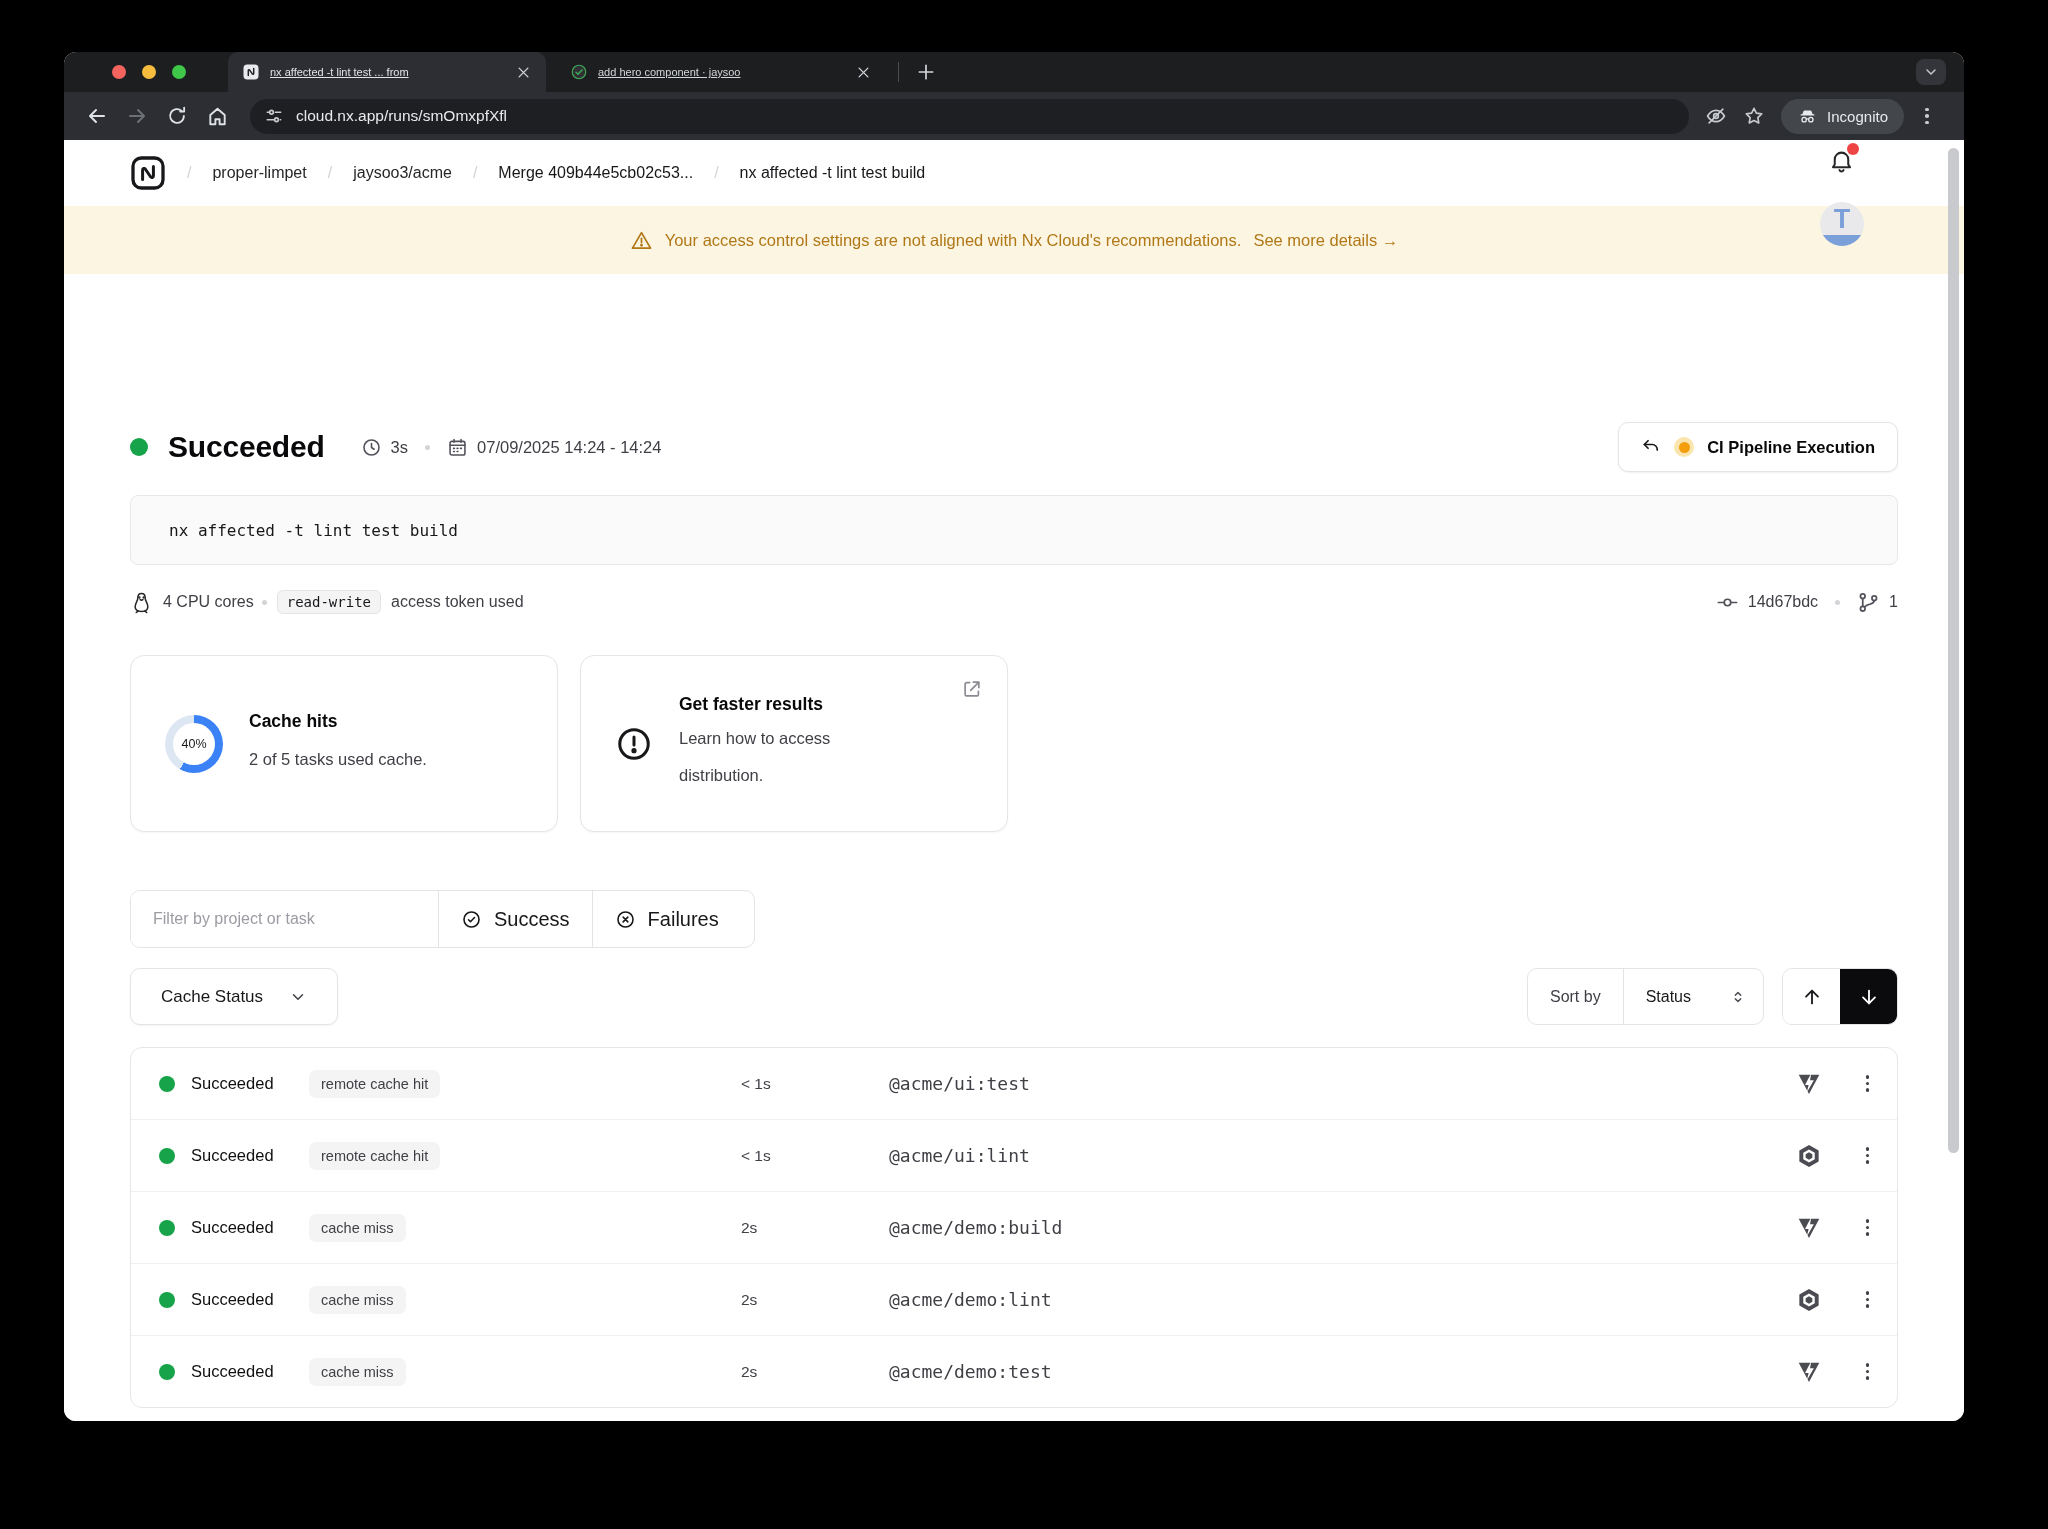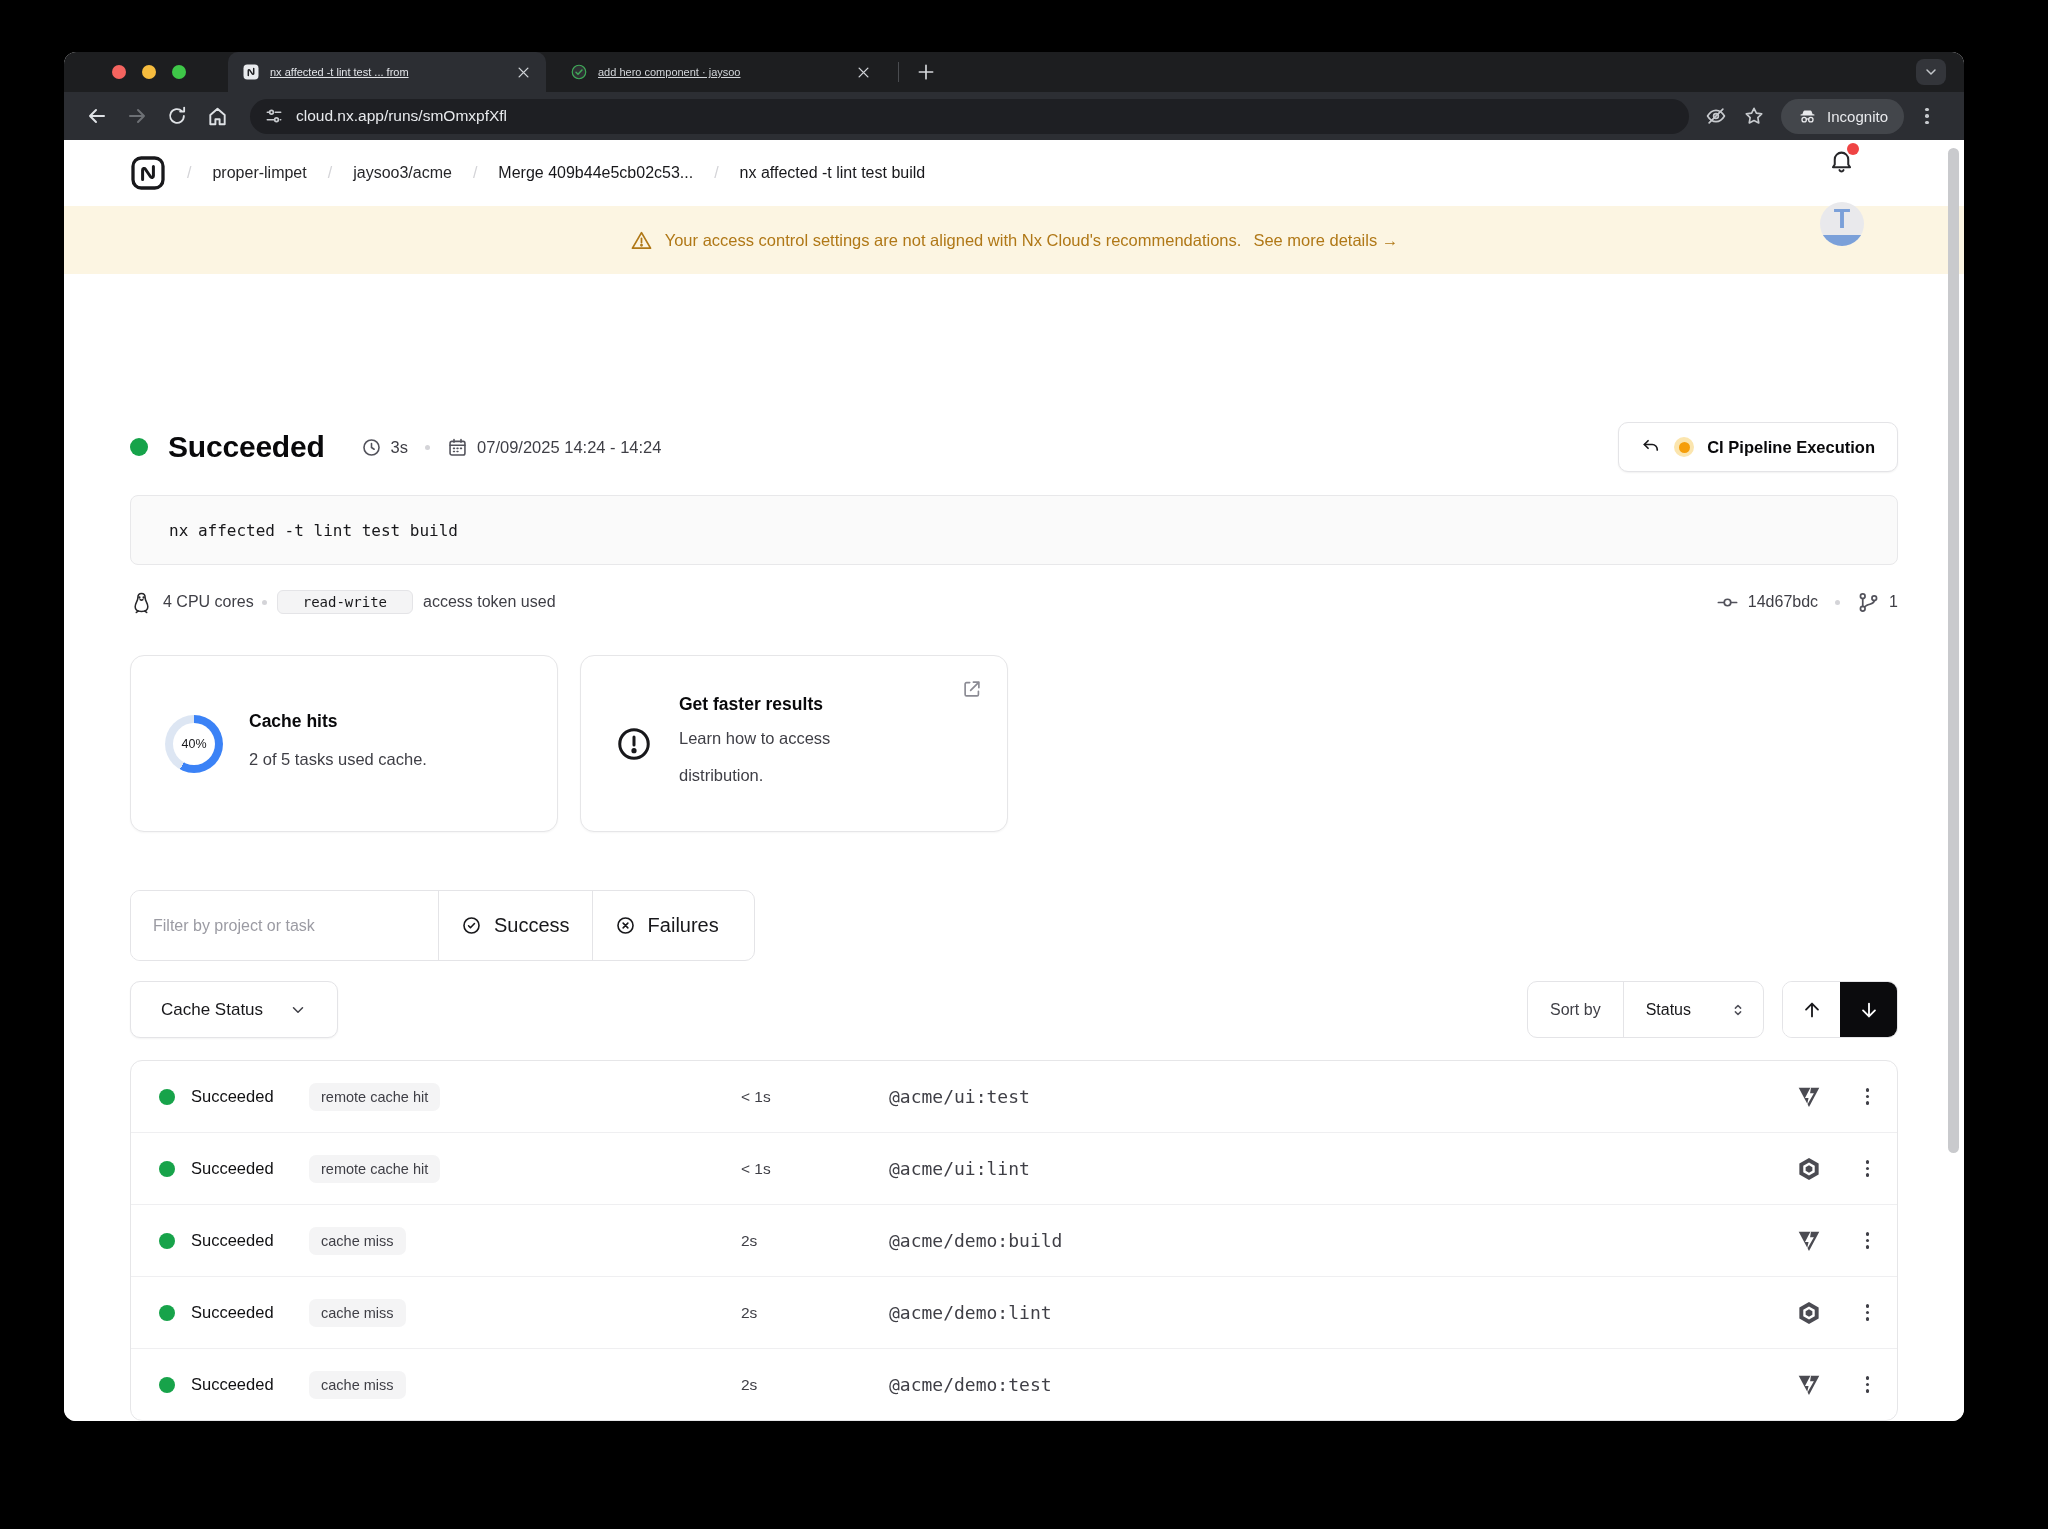--- a/index.html
+++ b/index.html
@@ -65,37 +65,37 @@
     display:flex;align-items:center;gap:13px;padding:0 22px;box-shadow:0 1px 2px rgba(0,0,0,.06);}
   .amber{width:20px;height:20px;border-radius:50%;background:#fbe5ae;display:grid;place-items:center;}
   .amber i{width:11px;height:11px;border-radius:50%;background:#f59e0b;display:block;}
   .pipelabel{font-size:16.5px;font-weight:600;color:#09090b;white-space:nowrap;}
 
   .cmd{margin:21px 66px 0;height:70px;border:1px solid #e8e8ea;background:#fafafa;border-radius:8px;
     display:flex;align-items:center;padding:0 38px;font-family:"DejaVu Sans Mono",monospace;font-size:16px;color:#18181b;box-sizing:border-box;}
 
   .metarow{margin:22px 66px 0;display:flex;align-items:center;height:30px;color:#3f3f46;font-size:16px;}
   .chip{font-family:"DejaVu Sans Mono",monospace;font-size:14px;background:#f4f4f5;border:1px solid #e4e4e7;border-radius:6px;
-    padding:3px 25px;color:#18181b;margin:0 10px 0 2px;}
+    padding:3px 9px;color:#18181b;margin:0 10px 0 2px;}
   .meta-right{margin-left:auto;display:flex;align-items:center;gap:9px;color:#3f3f46;}
 
   .cards{margin:38px 66px 0;display:flex;gap:22px;}
   .card{width:428px;height:177px;border:1px solid #e6e6e8;border-radius:14px;background:#fff;box-shadow:0 1px 2px rgba(0,0,0,.04);
     display:flex;align-items:center;padding:0 34px;position:relative;box-sizing:border-box;}
   .donut{width:58px;height:58px;border-radius:50%;background:conic-gradient(#3b82f6 0deg 209deg,#dde6f3 209deg 360deg);
     display:grid;place-items:center;flex:none;}
   .donut .hole{width:42px;height:42px;border-radius:50%;background:#fff;display:grid;place-items:center;font-size:12.5px;font-weight:500;color:#18181b;}
   .cardcol{margin-left:26px;}
   .cardtitle{font-size:17.5px;font-weight:600;color:#09090b;}
   .cardtext{font-size:16.5px;color:#3f3f46;margin-top:9px;line-height:36px;}
   .cardtext.narrow{max-width:230px;line-height:37px;margin-top:5px;}
   .alerticon{width:38px;height:38px;color:#18181b;flex:none;}
   .extlink{position:absolute;top:22px;right:24px;width:22px;height:22px;color:#8a8a93;}
 
-  .filtergroup{margin:58px 66px 0;height:71px;width:625px;border:1px solid #e4e4e7;border-radius:10px;display:flex;overflow:hidden;background:#fff;box-sizing:border-box;}
+  .filtergroup{margin:58px 66px 0;height:58px;width:625px;border:1px solid #e4e4e7;border-radius:10px;display:flex;overflow:hidden;background:#fff;box-sizing:border-box;}
   .filterinput{width:307px;border:none;outline:none;padding:0 22px;font-size:16px;color:#18181b;font-family:"Liberation Sans",sans-serif;box-sizing:border-box;}
   .filterinput::placeholder{color:#9b9ba3;}
   .fseg{display:flex;align-items:center;gap:12px;padding:0 22px;border-left:1px solid #e4e4e7;font-size:20px;font-weight:500;color:#18181b;flex:none;}
 
   .controlsrow{margin:20px 66px 0;display:flex;align-items:center;height:57px;}
   .cachestatus{height:57px;border:1px solid #e4e4e7;border-radius:10px;background:#fff;display:flex;align-items:center;gap:26px;
     padding:0 30px;font-size:17px;font-weight:500;color:#18181b;box-shadow:0 1px 2px rgba(0,0,0,.05);box-sizing:border-box;}
   .sortgroup{margin-left:auto;height:57px;border:1px solid #e4e4e7;border-radius:10px;display:flex;overflow:hidden;background:#fff;box-sizing:border-box;}
   .sortlabel{display:flex;align-items:center;padding:0 22px;color:#3f3f46;font-size:16px;border-right:1px solid #e4e4e7;}
   .sortvalue{display:flex;align-items:center;gap:38px;padding:0 16px 0 22px;font-size:16px;color:#18181b;}

